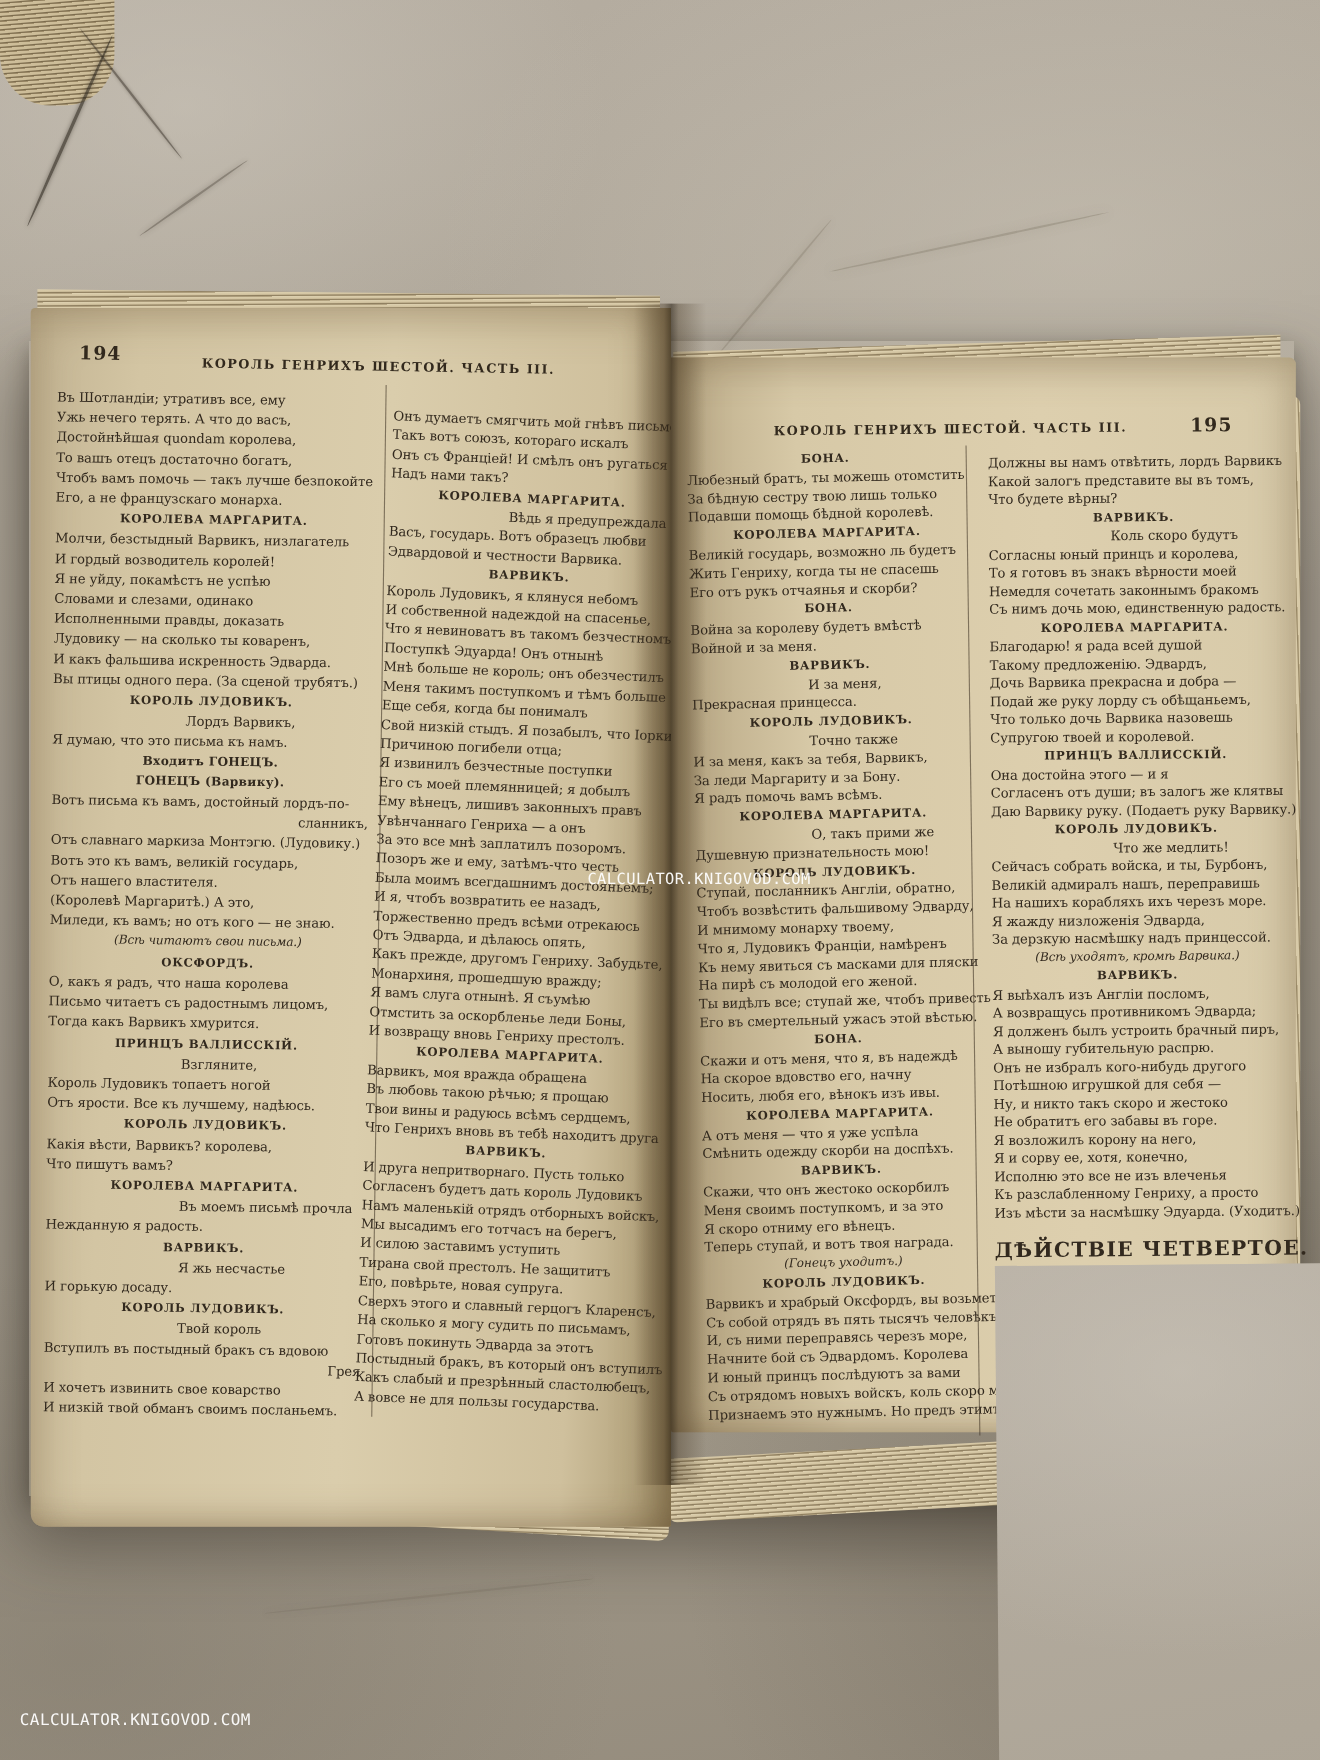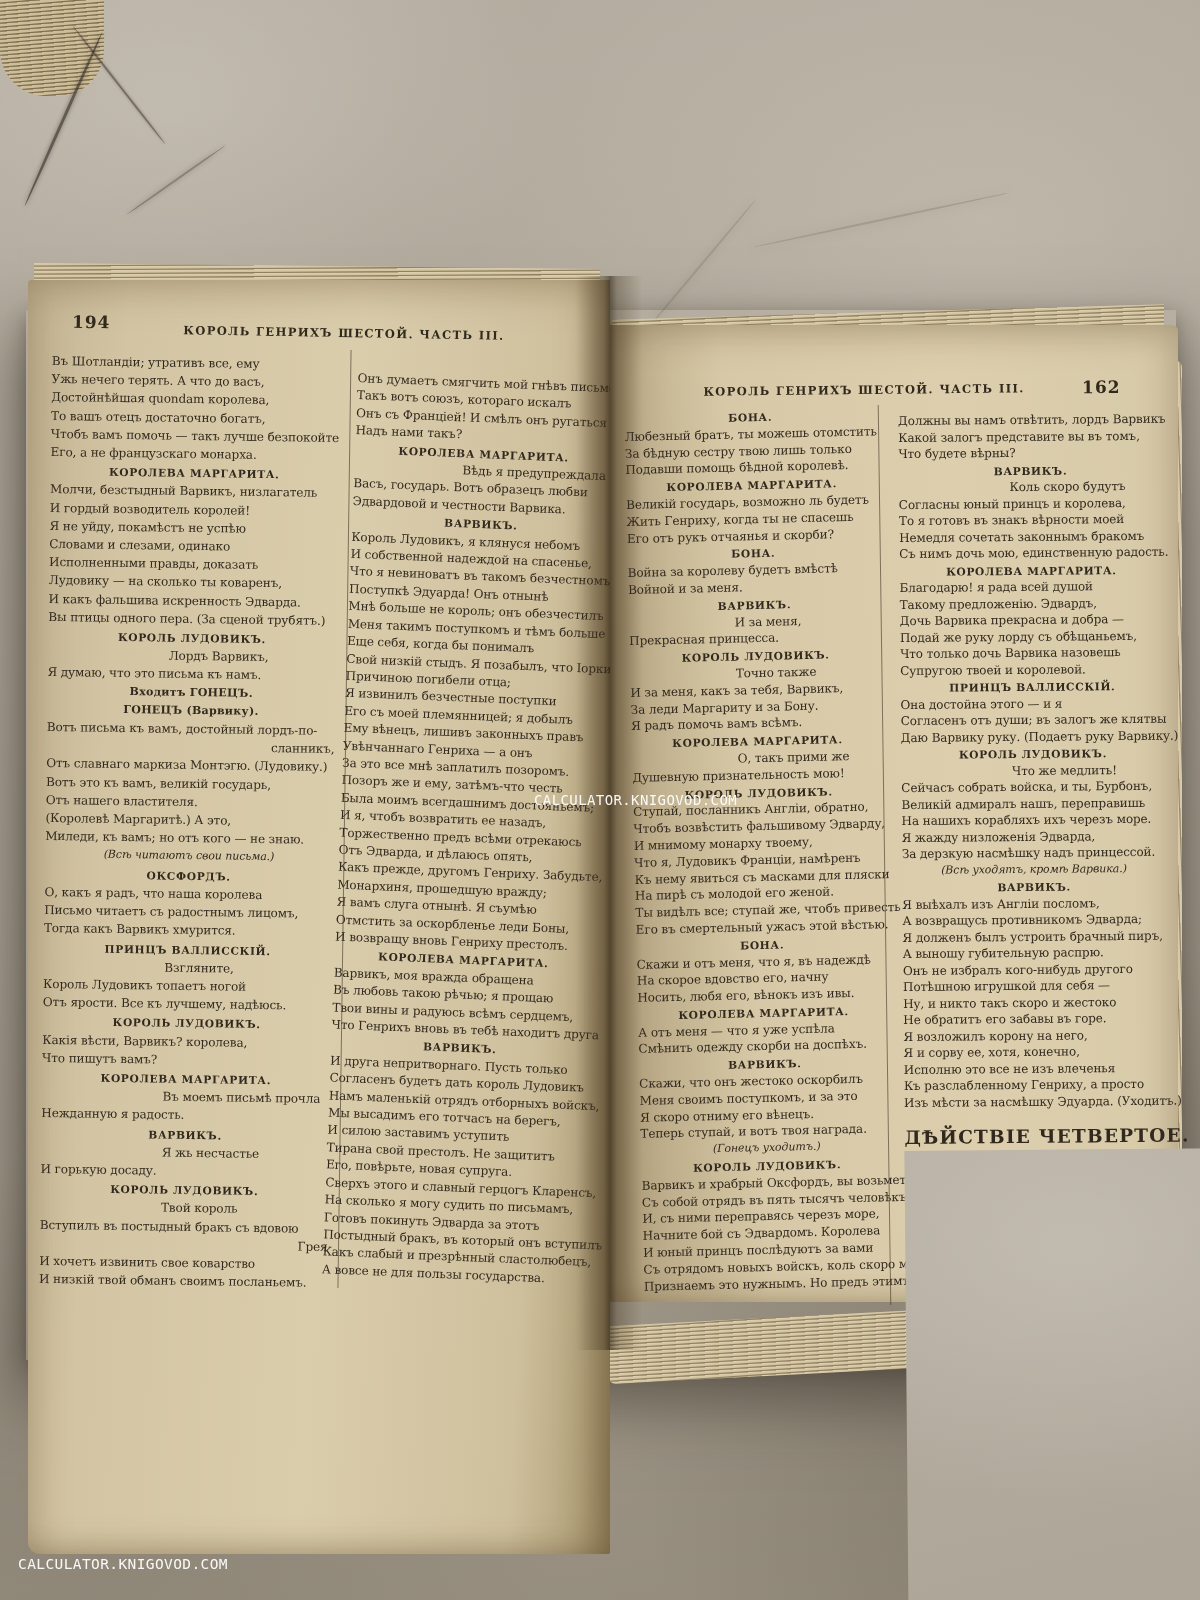--- a/index.html
+++ b/index.html
@@ -25,21 +25,21 @@
     box-shadow:0 34px 60px 8px rgba(42,36,27,.5), 0 6px 18px rgba(42,36,27,.35);z-index:1;}
   .edge{position:absolute;z-index:2;background:repeating-linear-gradient(179deg,#dccfae 0px,#d2c3a0 2px,#8e7e5f 3px,#b5a583 4px);}
   .edge-bottom-left{left:30px;top:1295px;width:578px;height:72px;transform:skewY(3.4deg);transform-origin:left top;border-radius:0 0 10px 18px;}
   .edge-bottom-right{left:608px;top:1297px;width:558px;height:58px;transform:skewY(-3deg);transform-origin:right top;border-radius:0 0 14px 8px;}
   .edge-center{left:556px;top:1320px;width:104px;height:96px;background:repeating-linear-gradient(175deg,#cdbd99 0 2px,#7a6a4c 3px,#a3916e 4px);border-radius:0 0 46px 46px;z-index:2;}
   .edge-top-left{left:34px;top:266px;width:566px;height:20px;transform:skewY(.6deg);}
   .edge-top-right{left:612px;top:312px;width:552px;height:22px;transform:skewY(-1.6deg);}
   .edge-side-right{left:1166px;top:360px;width:16px;height:950px;background:repeating-linear-gradient(88deg,#d8caa8 0 2px,#978765 3px,#c0b08d 4px);transform:skewY(-2deg);border-radius:0 8px 8px 0;}
 
   .page{position:absolute;z-index:3;}
-  .page-left{left:28px;top:280px;width:582px;height:1274px;border-radius:4px 0 2px 12px;
+  .page-left{left:28px;top:280px;width:582px;height:1108px;border-radius:4px 0 2px 12px;
     background:linear-gradient(93deg,#c3b апри१493 0%,#d3c5a3 16%,#dacdac 52%,#cfc09d 84%,#a8976f 100%);
     background:linear-gradient(93deg,#c3b493 0%,#d3c5a3 16%,#dacdac 52%,#cfc09d 84%,#a8976f 100%);
     box-shadow:inset -30px 0 38px -18px rgba(88,68,38,.55), inset 10px 16px 34px rgba(125,104,72,.28), inset 0 -18px 30px -12px rgba(125,104,72,.35);}
   .page-right{left:610px;top:325px;width:568px;height:977px;border-radius:0 6px 14px 2px;
     background:linear-gradient(267deg,#d7caa9 0%,#ddcfae 38%,#d7c9a7 74%,#b3a27f 97%);
     box-shadow:inset 28px 0 38px -18px rgba(88,68,38,.5), inset -12px 14px 30px rgba(130,110,78,.3), inset 0 -16px 28px -12px rgba(130,110,78,.32);}
   .gutter{position:absolute;left:576px;top:276px;width:66px;height:1074px;z-index:4;
     background:linear-gradient(90deg,rgba(66,51,30,0) 0%,rgba(66,51,30,.38) 42%,rgba(36,27,14,.55) 52%,rgba(66,51,30,.34) 62%,rgba(66,51,30,0) 100%);}
 
   .pg-header{position:absolute;color:#32291d;}
@@ -195,21 +195,21 @@
         <div class="ln">На сколько я могу судить по письмамъ,</div>
         <div class="ln">Готовъ покинуть Эдварда за этотъ</div>
         <div class="ln">Постыдный бракъ, въ который онъ вступилъ</div>
         <div class="ln">Какъ слабый и презрѣнный сластолюбецъ,</div>
         <div class="ln">А вовсе не для пользы государства.</div>
       </div>
   </div>
 
   <div class="page page-right">
     <div class="pg-header hdr-title" style="left:20px;right:80px;top:58px;transform:rotate(-.6deg);">КОРОЛЬ ГЕНРИХЪ ШЕСТОЙ. ЧАСТЬ III.</div>
-    <div class="pg-header hdr-num" style="right:58px;top:52px;transform:rotate(-.6deg);">162</div>
+    <div class="pg-header hdr-num" style="right:58px;top:52px;transform:rotate(-.6deg);">195</div>
     <div class="rule" style="left:274px;top:80px;height:900px;transform:rotate(-.8deg);"></div>
     <div class="col c3" style="left:14px;top:86px;width:252px;transform:rotate(-1.3deg);transform-origin:top left;">
         <div class="ln speaker">БОНА.</div>
         <div class="ln">Любезный братъ, ты можешь отомстить</div>
         <div class="ln">За бѣдную сестру твою лишь только</div>
         <div class="ln">Подавши помощь бѣдной королевѣ.</div>
         <div class="ln speaker">КОРОЛЕВА МАРГАРИТА.</div>
         <div class="ln">Великій государь, возможно ль будетъ</div>
         <div class="ln">Жить Генриху, когда ты не спасешь</div>
         <div class="ln">Его отъ рукъ отчаянья и скорби?</div>

